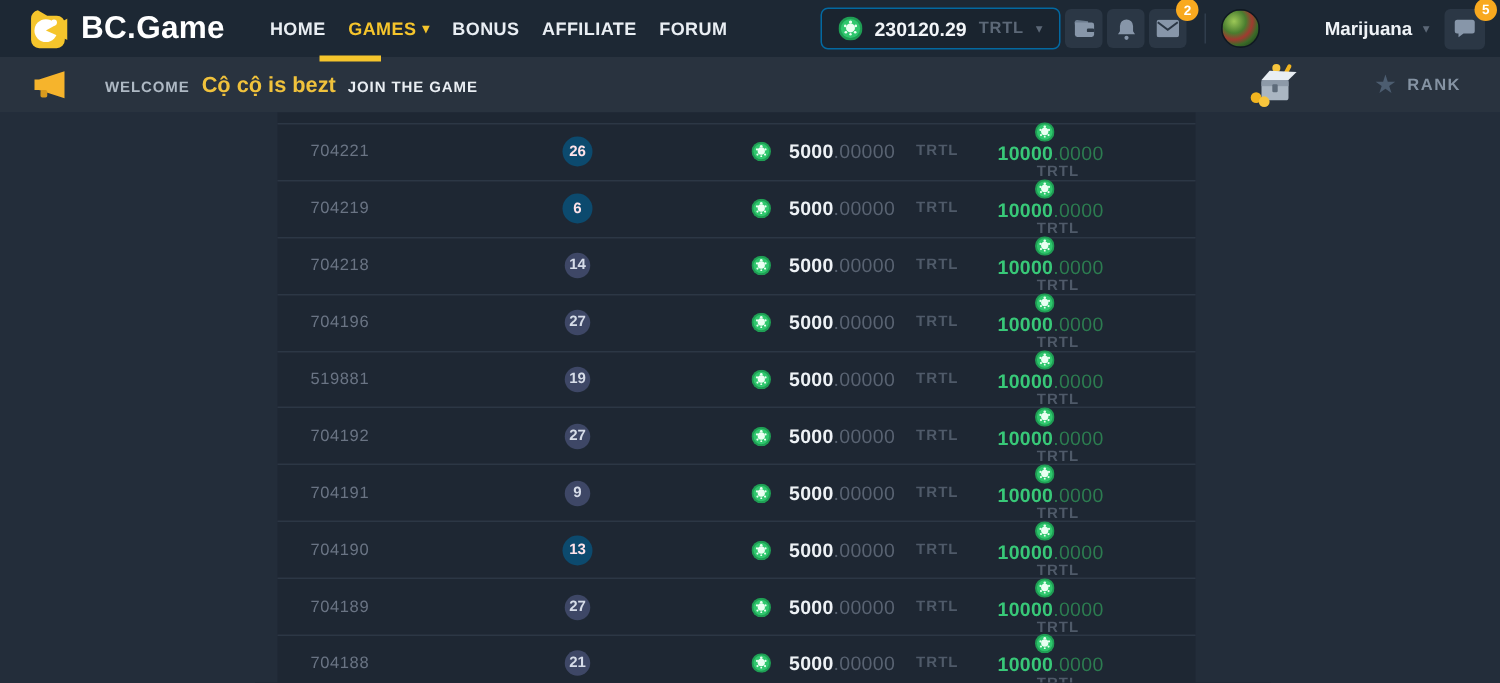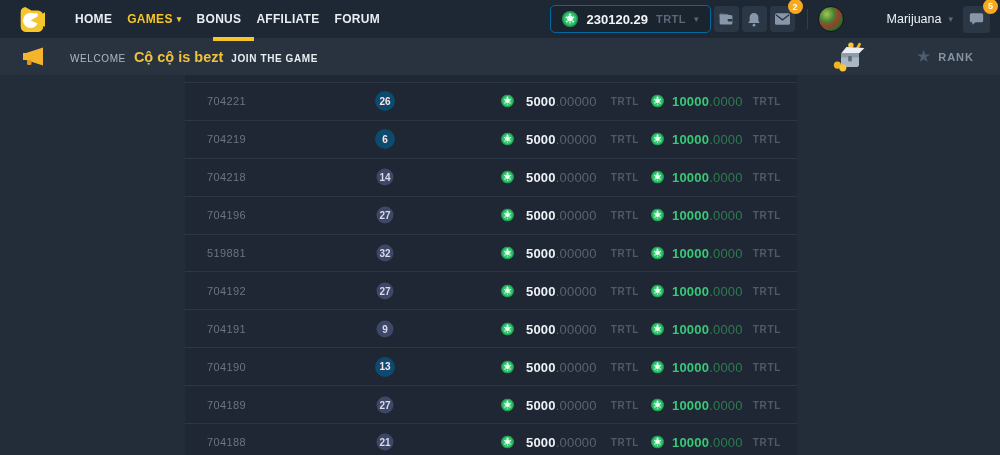--- a/index.html
+++ b/index.html
@@ -29,30 +29,30 @@
               display:flex; align-items:center; justify-content:center; position:relative; cursor:pointer; }
   .icon-btn:first-of-type { margin-left:6px; }
   .n-badge { position:absolute; top:-7px; right:-8px; min-width:15px; height:15px; border-radius:8px;
              background:#f9a91f; color:#fff; font-size:9px; font-weight:700;
              display:flex; align-items:center; justify-content:center; padding:0 4px; }
   .v-sep { width:1px; height:20px; background:#303d4c; margin:0 10px 0 12px; }
   .user { display:flex; align-items:center; gap:7px; cursor:pointer; }
   .avatar { width:26px; height:26px; border-radius:50%;
             background:radial-gradient(circle at 32% 30%, #9cc857, #4a7d2f 34%, #a03a30 52%, #3a6b28 68%, #23421b 88%);
             border:1px solid #0f1821; }
-  .user-name { font-size:12.5px; font-weight:400; color:#eef2f6;padding-left:36px; }
+  .user-name { font-size:12.5px; font-weight:700; color:#eef2f6;padding-left:36px; }
   .user .caret { color:#5c6877; }
   .chat-btn { width:27px; height:27px; margin-left:10px; }
 
   
   .banner { position:absolute; top:38px; left:0; width:1000px; height:37px;
             background:#29333f; display:flex; align-items:center; padding:0 16px; }
   .megaphone { margin-left:6px; flex:none; }
   .welcome { display:flex; align-items:baseline; gap:8px; margin-left:26px; white-space:nowrap; }
-  .welcome-prefix { font-size:10px; font-weight:400; color:#aeb9c4; letter-spacing:0.6px; }
+  .welcome-prefix { font-size:10px; font-weight:700; color:#aeb9c4; letter-spacing:0.6px; }
   .welcome-name { font-size:14.5px; font-weight:700; color:#f0c23c; }
   .welcome-suffix { font-size:10px; font-weight:700; color:#e9eef3; letter-spacing:0.6px; }
   .tasks { margin-left:auto; display:flex; align-items:center; gap:9px; cursor:pointer; }
   .tasks-text { font-style:italic; line-height:1.15; }
   .tasks-title { font-size:13px; font-weight:800; color:#f1f5f9; letter-spacing:0.4px; }
   .tasks-subtitle { font-size:10px; color:#7e8c9c; letter-spacing:0.3px; }
   .rank { display:flex; align-items:center; gap:7px; margin-left:48px; margin-right:10px; cursor:pointer; }
   .star-glyph { font-size:17px; color:#4c5d70; line-height:1; }
   .rank-label { font-size:11px; font-weight:700; color:#8593a3; letter-spacing:1px; }
 
@@ -63,21 +63,21 @@
   .row { position:relative; height:37.9px; border-top:1px solid #2c3745; cursor:pointer; }
   .cell-id { position:absolute; left:22px; top:50%; transform:translateY(-50%);
              font-size:11px; color:#6a7484; letter-spacing:0.4px; }
   .badge { position:absolute; left:200px; top:50%; transform:translate(-50%,-50%);
            border-radius:50%; display:flex; align-items:center; justify-content:center;
            font-size:10px; font-weight:700; color:#ffffff; }
   .badge.red  { width:20px; height:20px; background:#0c4a6e; color:#ffe3e9; }
   .badge.navy { width:17px; height:17px; background:#3e4766; color:#d6dce8; }
   .cell { position:absolute; top:50%; transform:translateY(-50%); display:flex; align-items:center; }
   .cell.bet { left:316px; }
-  .cell.win { left:466px; }
+  .cell.win { left:480px;flex-direction:column; }
   .coin { width:13px; height:13px; flex:none; }
   .bet .coin { margin-right:12px; }
   .win .coin { margin-right:8px; }
   .amt { font-size:13px; letter-spacing:0.2px; white-space:nowrap; }
   .amt .int { font-weight:700; color:#edf1f5; }
   .amt .dec { font-weight:400; color:#596372; }
   .win .amt .int { color:#38c878; }
   .win .amt .dec { color:#2c7c50; }
   .cur { font-size:10px; font-weight:700; color:#4f5a69; letter-spacing:0.7px; }
   .bet .cur { margin-left:14px; }
@@ -87,20 +87,21 @@
 <body>
 
 <div class="header">
   <div class="logo">
     <svg width="27" height="27" viewBox="0 0 30 30">
       <path d="M8 1 L15 5 H22 a6 6 0 0 1 6 6 V23 a6 6 0 0 1 -6 6 H9 a6 6 0 0 1 -6 -6 V7 a6 6 0 0 1 5 -6 z" fill="#f5c52c"></path>
       <circle cx="14" cy="16" r="8.5" fill="#ffffff"></circle>
       <polygon points="14,16 30,7 30,23" fill="#f5c52c"></polygon>
       <circle cx="20" cy="10" r="2.2" fill="#ffffff"></circle>
     </svg>
+    <span class="logo-text">BC.Game</span>
   </div>
   <div class="nav">
       <span class="nav-item">
         <span>HOME</span>
       </span>
       <span class="nav-item active">
         <span>GAMES</span>
         <span class="caret">▾</span>
       </span>
       <span class="nav-item">
@@ -352,21 +353,21 @@
               <circle cx="11.1" cy="10.5" r="0.9"></circle>
               <circle cx="8" cy="11.8" r="0.8"></circle>
             </g>
       </svg>
       <span class="amt"><span class="int">10000</span><span class="dec">.0000</span></span>
       <span class="cur">TRTL</span>
     </span>
   </div>
       <div class="row">
     <span class="cell-id">519881</span>
-    <span class="badge navy">32</span>
+    <span class="badge navy">19</span>
     <span class="cell bet">
       <svg class="coin" viewBox="0 0 16 16">
         <circle cx="8" cy="8" r="8" fill="#1f9e54"></circle>
             <circle cx="8" cy="8" r="6.4" fill="#2fc76d"></circle>
         <g fill="#eafff2">
               <circle cx="8" cy="7.6" r="3"></circle>
               <circle cx="8" cy="3.7" r="1.1"></circle>
               <circle cx="4.5" cy="6.3" r="0.9"></circle>
               <circle cx="11.5" cy="6.3" r="0.9"></circle>
               <circle cx="4.9" cy="10.5" r="0.9"></circle>

